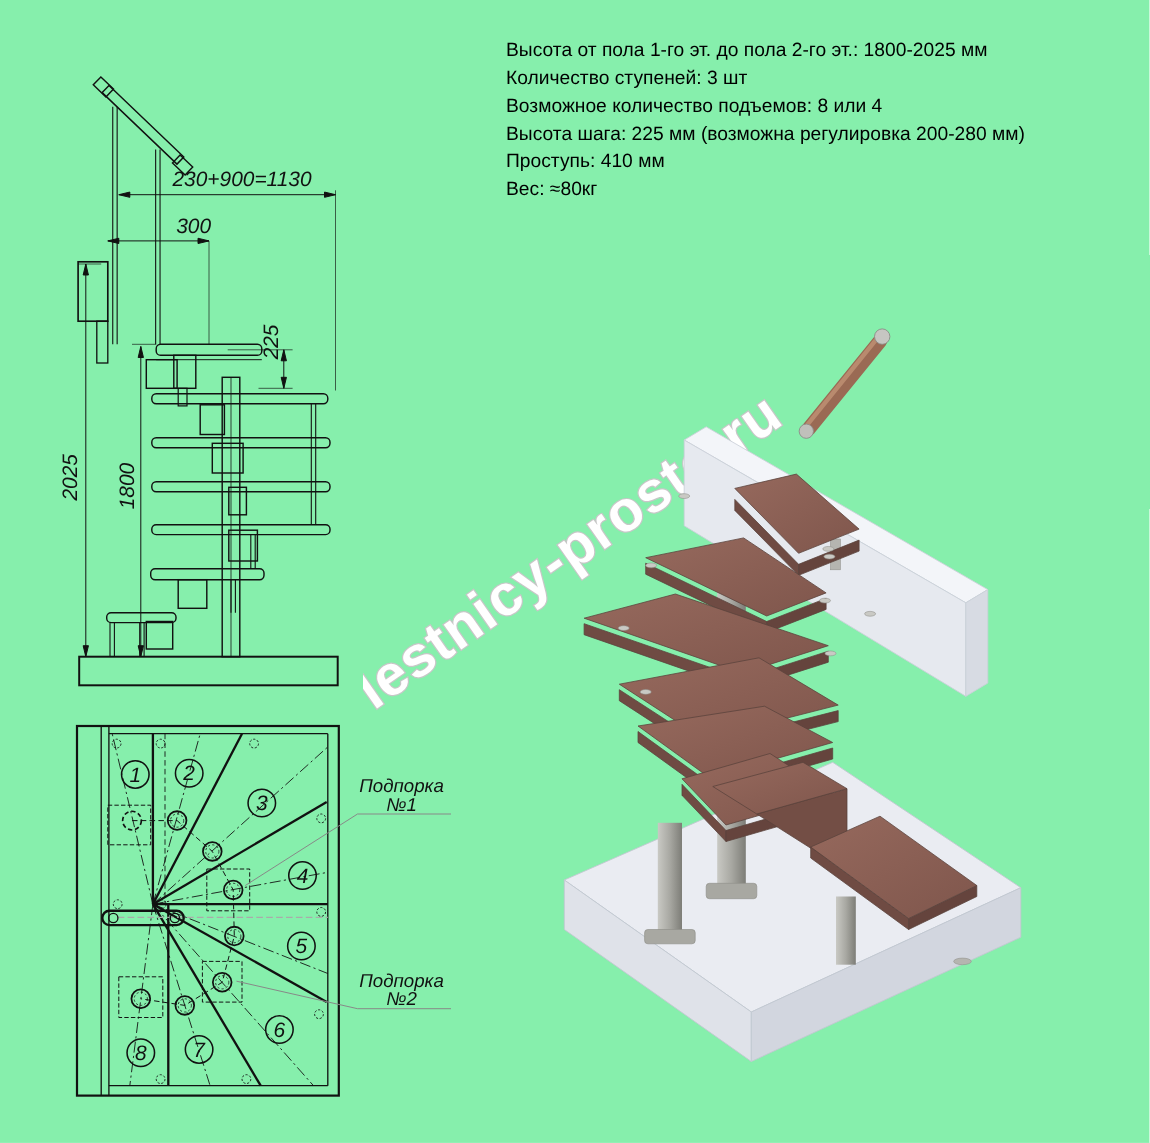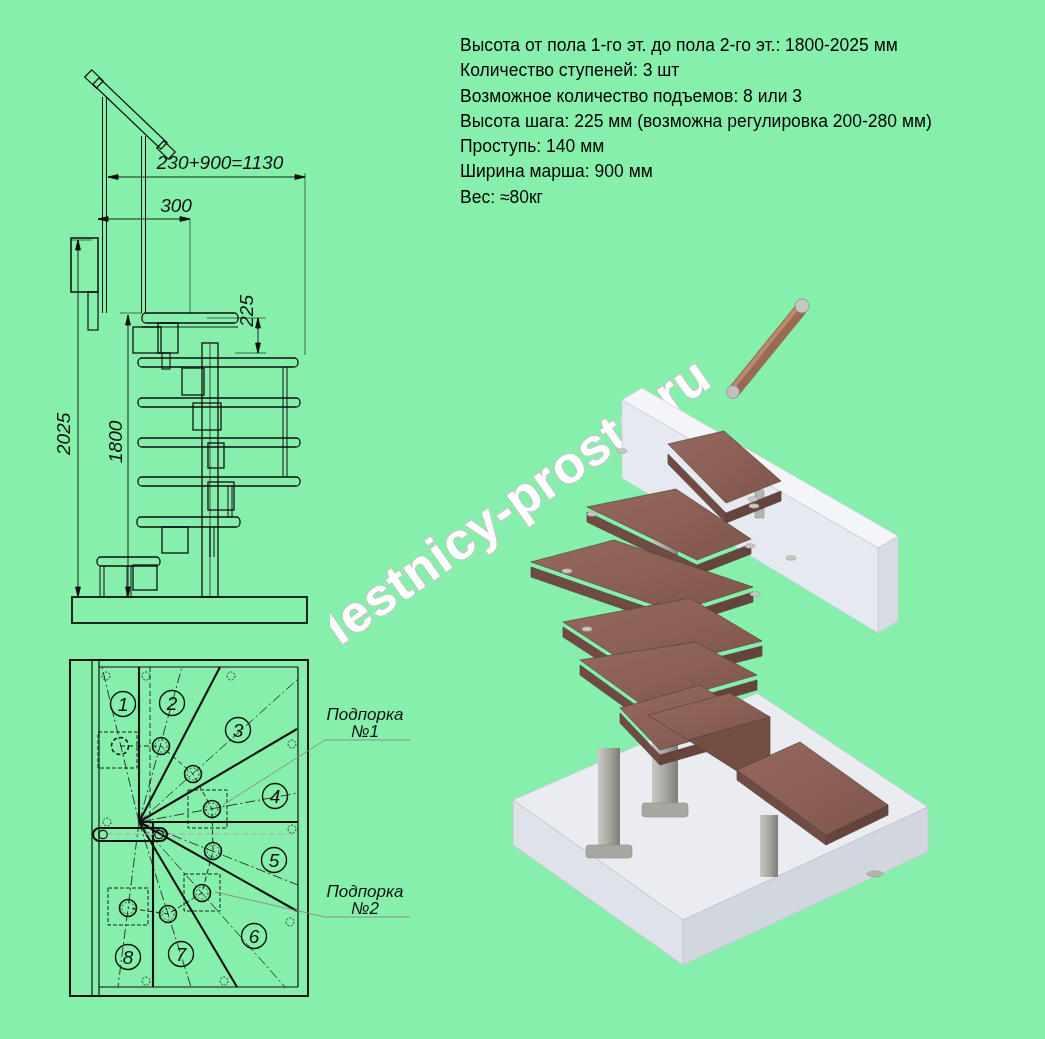--- a/index.html
+++ b/index.html
@@ -14,24 +14,23 @@
   .cad{stroke:#111;fill:none;}
 </style>
 </head>
 <body>
 
 <div id="page">
 
   <div id="specs">
     <div>Высота от пола 1-го эт. до пола 2-го эт.: 1800-2025 мм</div>
     <div>Количество ступеней: 3 шт</div>
-    <div>Возможное количество подъемов: 8 или 3</div>
+    <div>Возможное количество подъемов: 8 или 4</div>
     <div>Высота шага: 225 мм (возможна регулировка 200-280 мм)</div>
-    <div>Проступь: 140 мм</div>
-    <div>Ширина марша: 900 мм</div>
+    <div>Проступь: 410 мм</div>
     <div>Вес: ≈80кг</div>
   </div>
 
   <svg class="figure" style="left:50px;top:55px" width="270" height="580" viewBox="0 0 270 580">
 
     <rect class="cad" x="22" y="542" width="235" height="26" stroke-width="1.8" fill="#fff"></rect>
 
     <g>
       <rect class="cad" x="152" y="288" width="16" height="254" stroke-width="1.3" fill="#fff"></rect>
       <line class="cad" x1="160" y1="288" x2="160" y2="542" stroke-width="0.7"></line>

